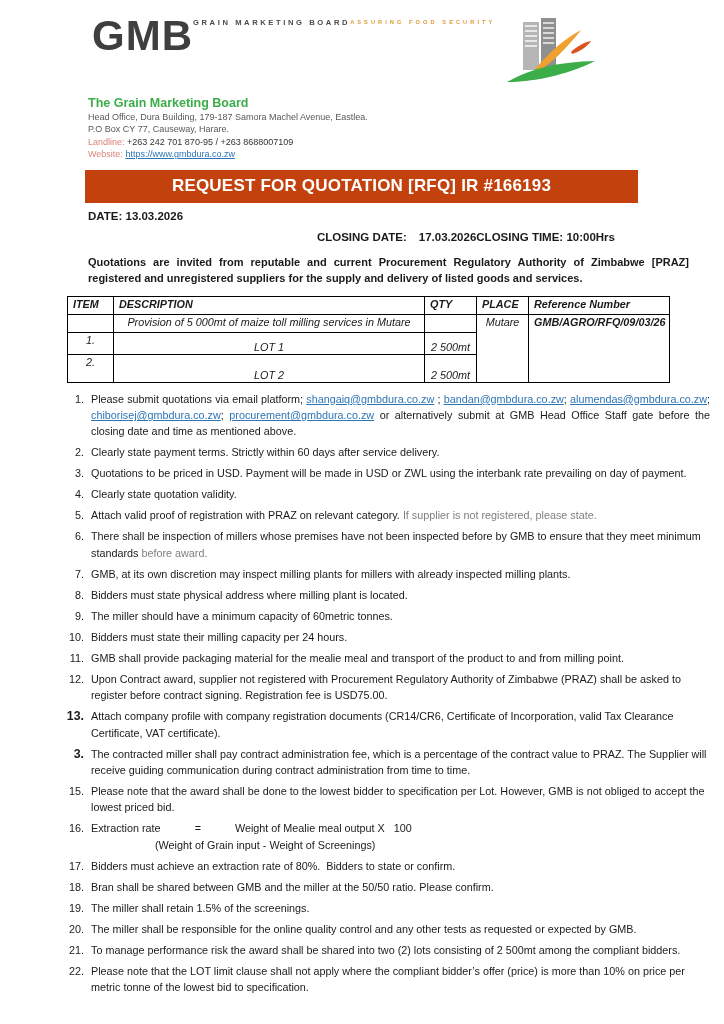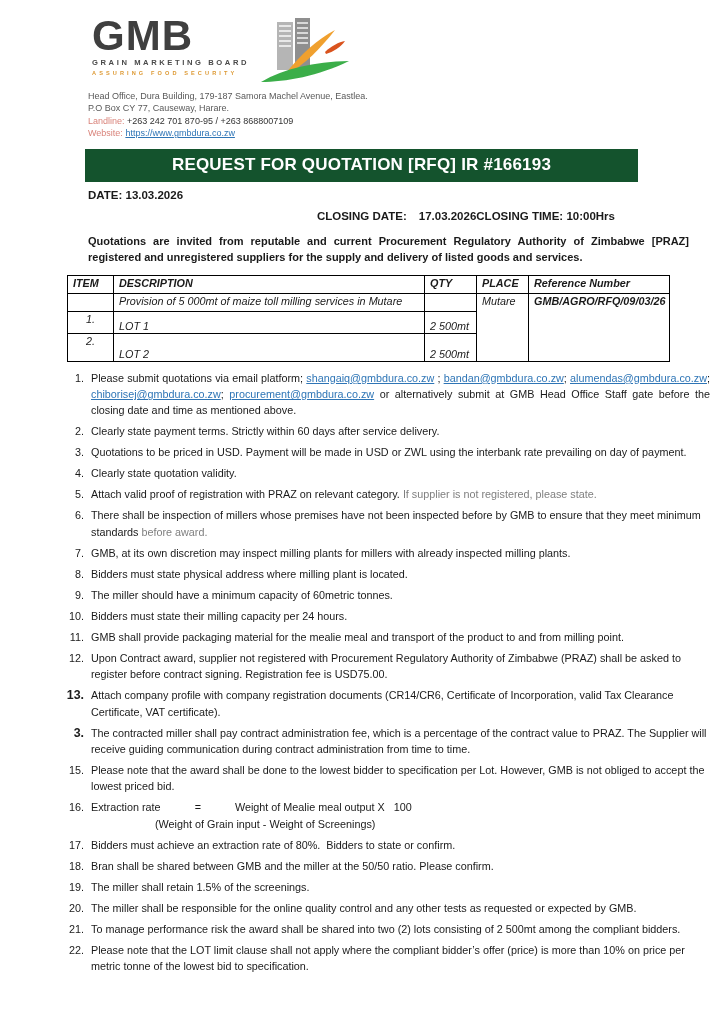--- a/index.html
+++ b/index.html
@@ -3,44 +3,44 @@
 <meta charset="utf-8">
 <style>
   html,body{margin:0;padding:0;background:#888;}
   .page{
     position:relative;width:724px;height:1024px;margin:0 auto;background:#ffffff;
     font-family:"Liberation Sans",sans-serif;color:#1a1a1a;overflow:hidden;
     box-sizing:border-box;padding:16px 0 0 60px;
   }
   
   .logo-wrap{display:flex;align-items:flex-start;margin-left:32px;}
-  .logo-text{display:flex;flex-direction:column;}
+  .logo-text{display:flex;flex-direction:row;}
   .logo-acronym{font-size:42px;font-weight:800;color:#3f3f3f;letter-spacing:1px;line-height:0.95;}
   .logo-board{font-size:7.6px;font-weight:bold;color:#4a4a4a;letter-spacing:2.6px;margin-top:2px;white-space:nowrap;}
   .logo-tagline{font-size:5.6px;font-weight:bold;color:#dd9933;letter-spacing:3.1px;margin-top:3px;white-space:nowrap;}
   .logo-art{margin-left:6px;margin-top:2px;}
   .org-name{margin:6px 0 1px 28px;font-size:12.5px;font-weight:bold;color:#3bae49;}
   .addr{margin-left:28px;font-size:9px;color:#595959;line-height:1.38;}
   .addr .red{color:#d9837a;}
   .addr .black{color:#333;}
   .link{color:#2e75b6;text-decoration:underline;cursor:pointer;}
   
   .banner{
-    margin:9px 0 0 25px;width:553px;height:33px;background:#14532d;
+    margin:9px 0 0 25px;width:553px;height:33px;background:#c2410c;
     display:flex;align-items:center;justify-content:center;
   }
   .banner span{color:#ffffff;font-size:17px;font-weight:bold;letter-spacing:0.2px;}
   
   .meta-date{margin:7px 0 0 28px;font-size:11.5px;font-weight:bold;}
   .meta-closing{margin:9px 0 0 28px;width:527px;display:flex;justify-content:flex-end;font-size:11.5px;font-weight:bold;}
   .meta-gap{display:inline-block;width:12px;}
   .intro{margin:11px 0 0 28px;width:601px;font-size:11px;font-weight:bold;line-height:1.5;text-align:justify;}
   
   table.items{margin:9px 0 0 7px;border-collapse:collapse;table-layout:fixed;width:602px;font-size:10.8px;font-style:italic;}
-  table.items th,table.items td{border:1px solid #000;padding:1px 5px;vertical-align:top;}
+  table.items th,table.items td{border:1px solid #000;padding:1px 5px;vertical-align:top;text-align:center;}
   table.items th{font-weight:bold;text-align:left;height:15px;}
   th.c-item,td.c-item{text-align:center;}
   th.c-qty{text-align:center;}
   td.c-qty{text-align:left;}
   td.place-cell{vertical-align:top;}
   td.ref-cell{font-weight:bold;vertical-align:top;}
   tr.r1 td{height:15px;}
   tr.r2 td{height:19px;}
   tr.r2 td.c-desc, tr.r2 td.c-qty{vertical-align:bottom;}
   tr.r3 td{height:25px;}
@@ -82,20 +82,21 @@
       <rect x="42" y="9" width="11" height="2" fill="#d9d9d9"></rect>
       <rect x="42" y="14" width="11" height="2" fill="#d9d9d9"></rect>
       <rect x="42" y="19" width="11" height="2" fill="#d9d9d9"></rect>
       <rect x="42" y="24" width="11" height="2" fill="#d9d9d9"></rect>
       <path d="M30 56 C48 34 62 22 80 12 C66 30 50 46 32 57 Z" fill="#f0a02e"></path>
       <path d="M70 34 C76 28 84 24 90 23 C86 29 78 34 71 36 Z" fill="#d9531e"></path>
       <path d="M6 64 C30 50 58 44 94 43 C64 58 30 64 6 64 Z" fill="#3bae49"></path>
     </svg>
   </div>
 
+  <div class="org-name">The Grain Marketing Board</div>
   <div class="addr">Head Office, Dura Building, 179-187 Samora Machel Avenue, Eastlea.</div>
   <div class="addr">P.O Box CY 77, Causeway, Harare.</div>
   <div class="addr">
     <span class="red">Landline:</span>
     <span class="black">+263 242 701 870-95 /  +263 8688007109</span>
   </div>
   <div class="addr">
     <span class="red">Website:</span>
     <a class="link">https://www.gmbdura.co.zw</a>
   </div>

